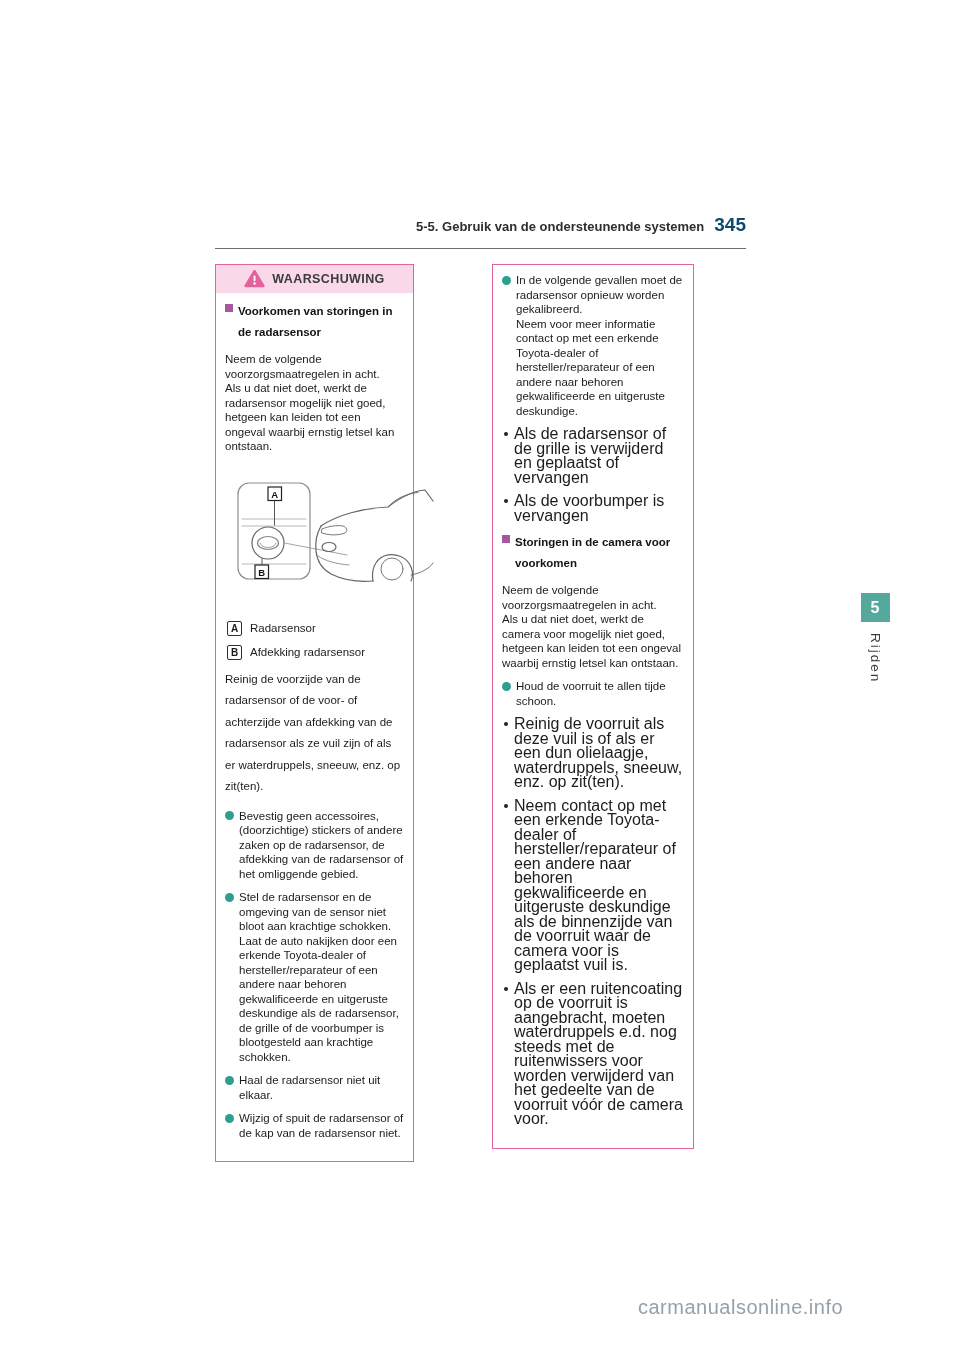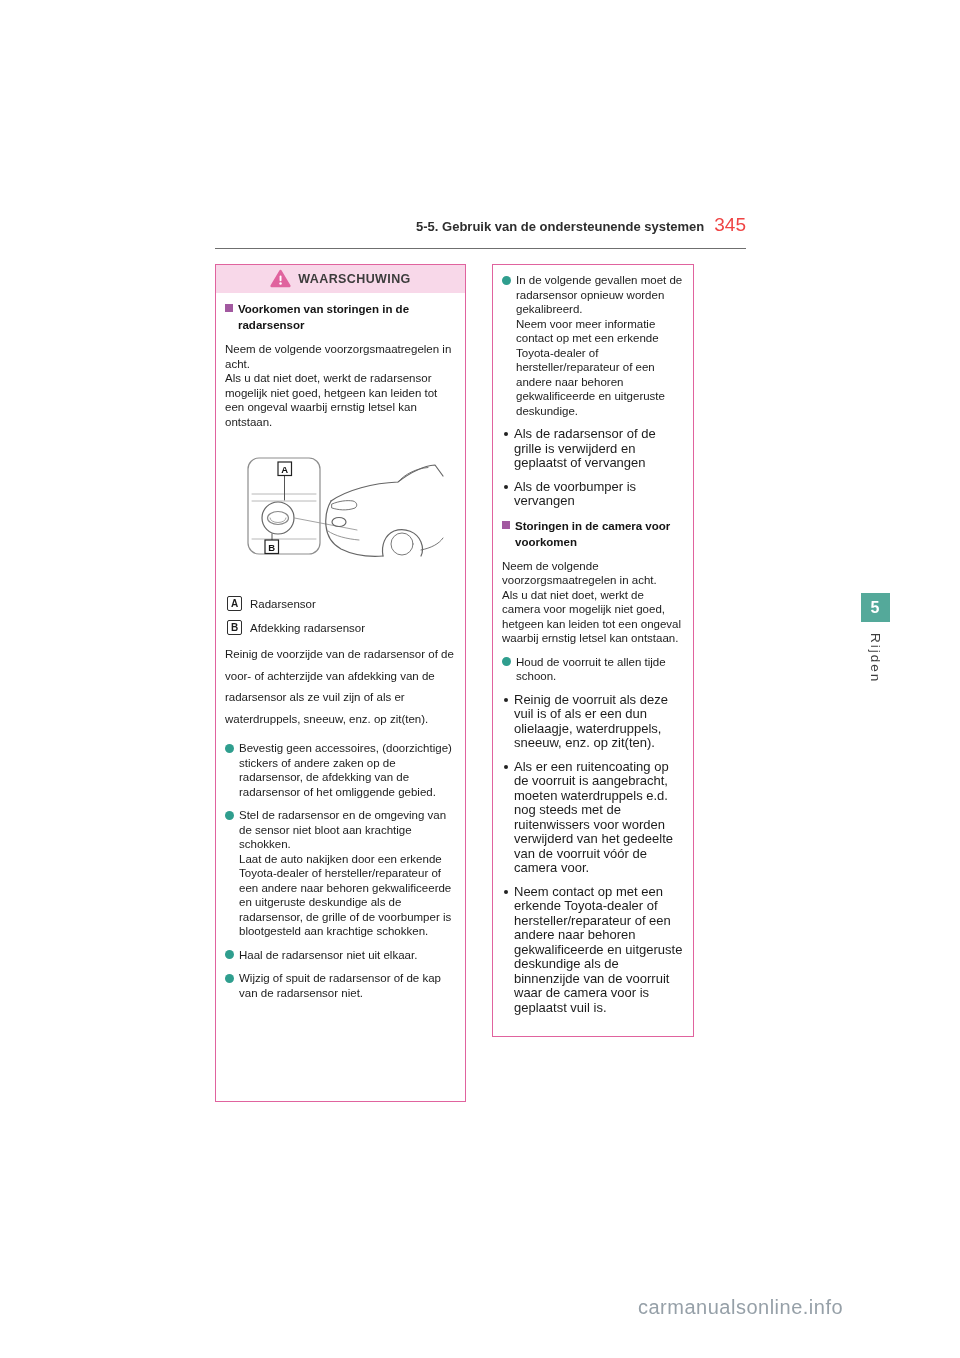--- a/index.html
+++ b/index.html
@@ -11,48 +11,48 @@
     --chapter-tab:#54a99a;
   }
   *{box-sizing:border-box;}
   html,body{margin:0;padding:0;background:#fff;}
   body{font-family:"Liberation Sans","DejaVu Sans",sans-serif;color:#1c1c1c;}
   .page{position:relative;width:960px;height:1358px;background:#fff;overflow:hidden;border-radius:30px;}
 
   
   .page-header{position:absolute;top:216px;left:215px;width:531px;display:flex;justify-content:flex-end;align-items:flex-end;gap:10px;}
   .header-title{font-size:13px;font-weight:bold;color:#2e2e2e;}
-  .page-number{font-size:19px;font-weight:normal;color:#ef4444;line-height:0.95;}
+  .page-number{font-size:19px;font-weight:bold;color:#0c4a6e;line-height:0.95;}
   .header-rule{position:absolute;top:248px;left:215px;width:531px;border-top:1.2px solid #6f6f6f;}
 
   
   .chapter-tab{position:absolute;left:859px;top:593px;width:32px;display:flex;flex-direction:column;align-items:center;}
   .chapter-num{width:29px;height:29px;background:var(--chapter-tab);color:#fff;font-weight:bold;font-size:16px;display:flex;align-items:center;justify-content:center;}
   .chapter-label{writing-mode:vertical-rl;margin-top:11px;font-size:13.5px;color:#3d3d3d;letter-spacing:2px;}
 
   
   .warn-box{position:absolute;top:264px;border:1.4px solid var(--warning-border);background:#fff;}
-  .left-col{left:215px;width:251px;min-height:838px;}
+  .left-col{left:215px;width:199px;min-height:838px;}
   .right-col{left:492px;width:202px;min-height:580px;}
   .warn-header{display:flex;align-items:center;justify-content:center;gap:7px;background:var(--warning-header-bg);padding:4px 0 5px;}
   .warn-title{font-weight:bold;font-size:12.5px;color:#3c3c3c;letter-spacing:0.4px;}
   .warn-body{padding:8px 9px 12px;}
   .warn-body > *{margin:0 0 9px;}
 
-  .sq-heading{display:flex;gap:5px;font-weight:bold;font-size:11.5px;line-height:16px;color:#141414;}
+  .sq-heading{display:flex;gap:5px;font-weight:bold;font-size:11.5px;line-height:21px;color:#141414;}
   .sq{width:8px;height:8px;background:var(--square-bullet);flex:none;margin-top:3px;}
 
   .para{font-size:11.5px;line-height:14.5px;}
   .txt{white-space:pre-line;}
   .spaced{line-height:21.5px;margin-bottom:11px;margin-top:8px;}
 
   .dot-item{display:flex;gap:5px;font-size:11.5px;line-height:14.5px;}
   .dot{width:9px;height:9px;border-radius:50%;background:var(--round-bullet);flex:none;margin-top:2.5px;}
 
-  .sub-item{display:flex;gap:6px;font-size:13px;line-height:14.5px;padding-left:2px;}
+  .sub-item{display:flex;gap:6px;font-size:16px;line-height:14.5px;padding-left:2px;}
   .sb{width:4px;height:4px;border-radius:50%;background:#222;flex:none;margin-top:5px;}
 
   .callout{display:flex;align-items:center;gap:8px;font-size:11.5px;margin:9px 0 9px 2px;}
   .key-box{width:15px;height:15px;border:1.4px solid #2e2e2e;border-radius:2px;font-weight:bold;font-size:10px;display:flex;align-items:center;justify-content:center;flex:none;background:#fff;}
 
   .figure{margin:6px auto 4px;width:212px;}
   .figure text{font:bold 9.5px "Liberation Sans",sans-serif;}
 
   .watermark{position:absolute;left:638px;top:1296px;font-size:20px;color:#96a0a8;letter-spacing:0.5px;}
 </style>
@@ -188,25 +188,25 @@
         <span class="dot"></span>
         <span class="txt">Houd de voorruit te allen tijde schoon.</span>
       </div>
 
       <div class="sub-item">
         <span class="sb"></span>
         <span class="txt">Reinig de voorruit als deze vuil is of als er een dun olielaagje, waterdruppels, sneeuw, enz. op zit(ten).</span>
       </div>
       <div class="sub-item">
         <span class="sb"></span>
+        <span class="txt">Neem contact op met een erkende Toyota-dealer of hersteller/reparateur of een andere naar behoren gekwalificeerde en uitgeruste deskundige als de binnenzijde van de voorruit waar de camera voor is geplaatst vuil is.</span>
+      </div>
+      <div class="sub-item">
+        <span class="sb"></span>
         <span class="txt">Als er een ruitencoating op de voorruit is aangebracht, moeten waterdruppels e.d. nog steeds met de ruitenwissers voor worden verwijderd van het gedeelte van de voorruit vóór de camera voor.</span>
-      </div>
-      <div class="sub-item">
-        <span class="sb"></span>
-        <span class="txt">Neem contact op met een erkende Toyota-dealer of hersteller/reparateur of een andere naar behoren gekwalificeerde en uitgeruste deskundige als de binnenzijde van de voorruit waar de camera voor is geplaatst vuil is.</span>
       </div>
 
     </div>
   </section>
 
   <div class="watermark">carmanualsonline.info</div>
 
 </div>
 
 </body></html>

